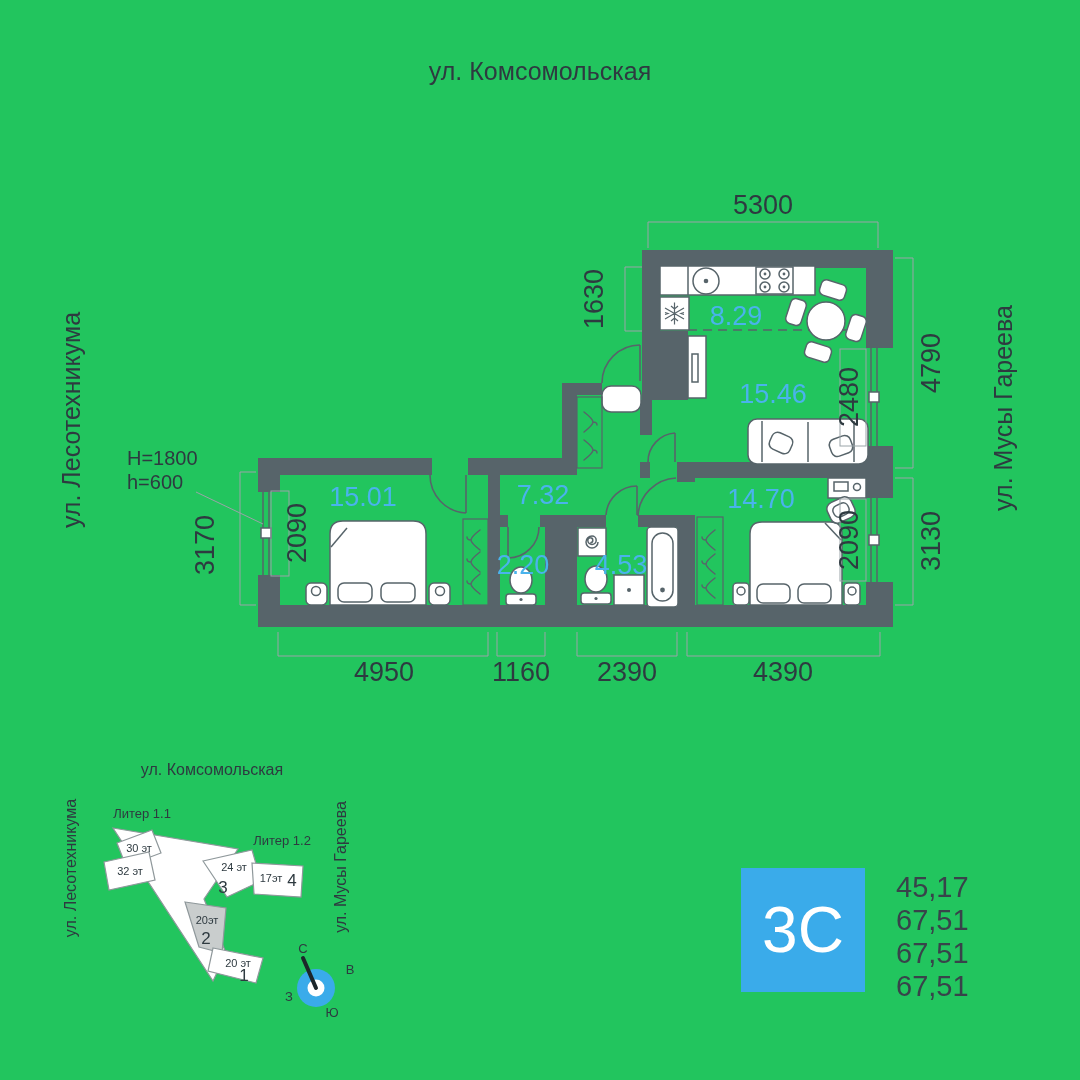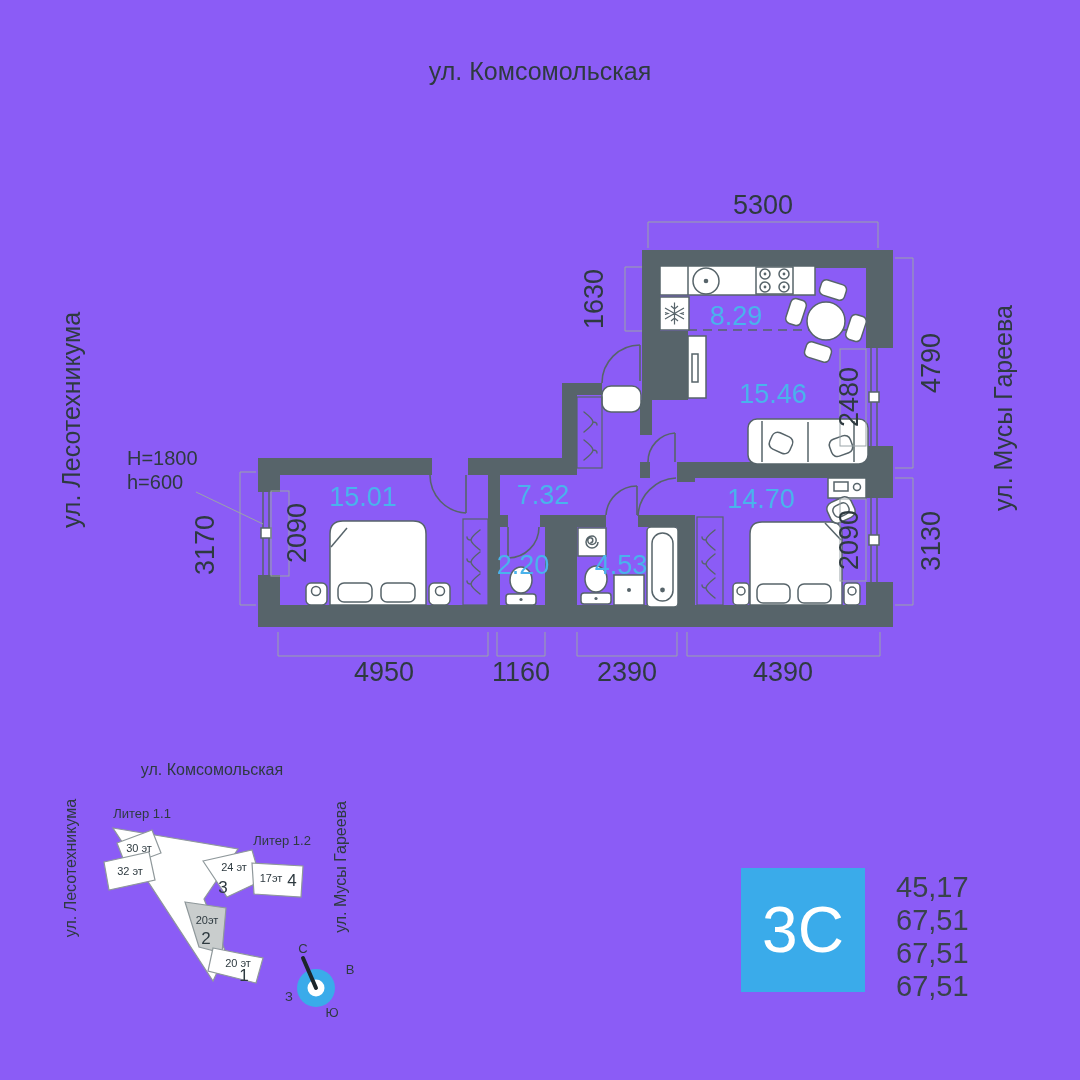--- a/index.html
+++ b/index.html
@@ -1,16 +1,16 @@
 <!DOCTYPE html>
 <html><head>
 <meta charset="utf-8">
 <style>
   html,body{margin:0;padding:0;background:#ffffff;}
-  .page{position:relative;width:1080px;height:1080px;background:#8b5cf6;overflow:hidden;
+  .page{position:relative;width:1080px;height:1080px;background:#22c55e;overflow:hidden;
         font-family:"Liberation Sans", sans-serif;}
   svg{position:absolute;left:0;top:0;}
   svg text{font-family:"Liberation Sans", sans-serif;}
   .wall{fill:#57646a;stroke:none;}
   .furn{fill:#ffffff;stroke:#57646a;stroke-width:1.5;}
   .furnline{fill:none;stroke:#57646a;stroke-width:1.5;}
   .thin{fill:none;stroke:#57646a;stroke-width:1.2;}
   .door{fill:none;stroke:#57646a;stroke-width:1.6;}
   .dimline{fill:none;stroke:#9aa4a8;stroke-width:1;}
   .dimtext{fill:#2e3a40;font-size:27px;}

